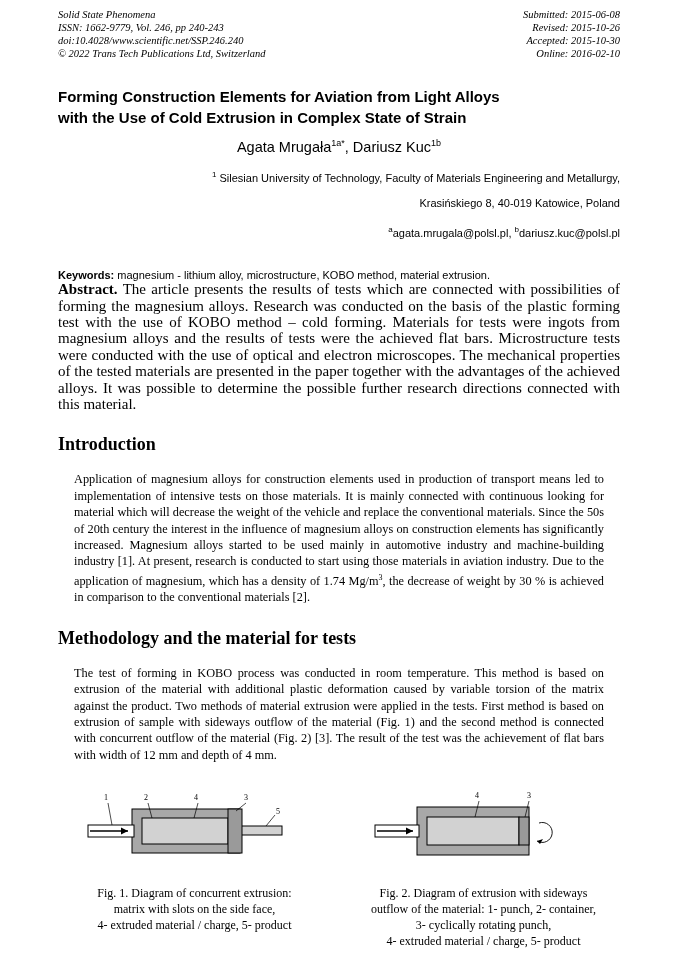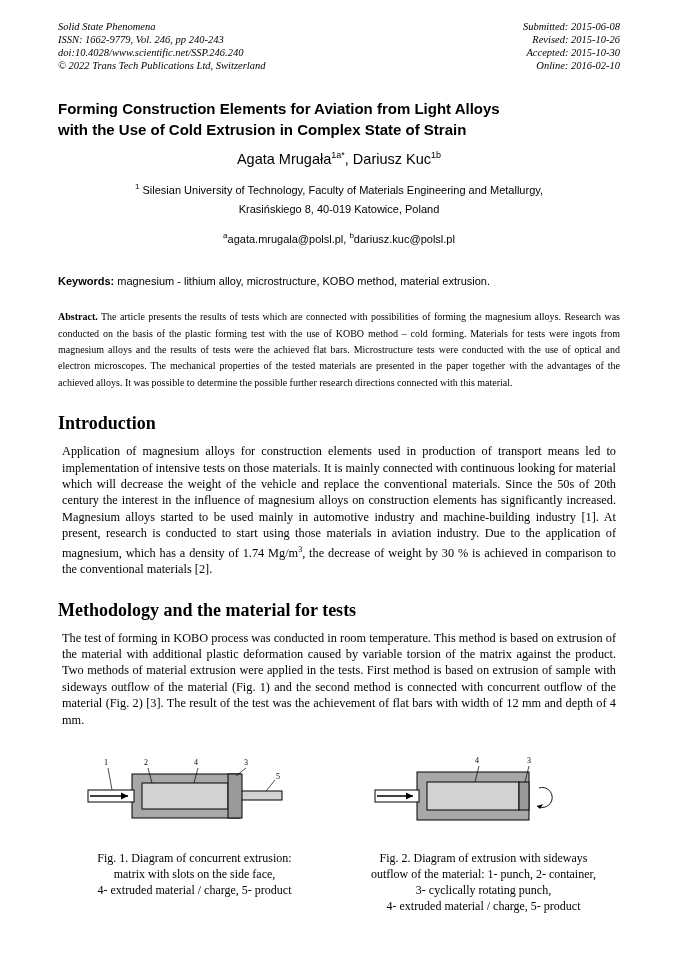--- a/index.html
+++ b/index.html
@@ -12,21 +12,21 @@
     background: #ffffff;
     font-family: "Liberation Serif", serif;
     color: #000000;
     overflow: hidden;
   }
   .page {
     position: relative;
     width: 678px;
     height: 959px;
     box-sizing: border-box;
-    padding: 20px 58px 0 58px;
+    padding: 8px 58px 0 58px;
   }
 
   
   .header {
     display: flex;
     justify-content: space-between;
     font-style: italic;
     font-size: 10.5px;
     line-height: 13px;
   }
@@ -45,56 +45,55 @@
 
   .authors {
     text-align: center;
     font-family: "Liberation Sans", sans-serif;
     font-size: 14.5px;
     margin-top: 10px;
   }
   .authors sup { font-size: 9px; }
 
   .affil {
-    text-align: center;
+    text-align: right;
     font-family: "Liberation Sans", sans-serif;
     font-size: 11px;
     line-height: 16px;
     margin-top: 12px;
   }
   .affil sup { font-size: 8px; }
-  .affil .l2 { margin-top: 4px; }
+  .affil .l2 { margin-top: 10px; }
   .affil .l3 { margin-top: 11px; }
 
   
   .keywords {
     font-family: "Liberation Sans", sans-serif;
     font-size: 11px;
     margin-top: 28px;
   }
   .keywords b { font-weight: bold; }
 
   
   .abstract {
-    margin-top: 22px;
-    font-size: 10px;
+    font-size: 15px;
     line-height: 16.4px;
     text-align: justify;
   }
   .abstract b { font-weight: bold; }
 
   
   h2.section {
     font-family: "Liberation Serif", serif;
     font-weight: bold;
     font-size: 18px;
     margin: 22px 0 9px 0;
   }
   p.body {
-    margin: 4px;
+    margin: 16px;
     font-size: 12.3px;
     line-height: 16.4px;
     text-align: justify;
   }
   p.body sup { font-size: 8px; vertical-align: super; }
 
   
   .figures {
     display: flex;
     margin-top: 22px;

